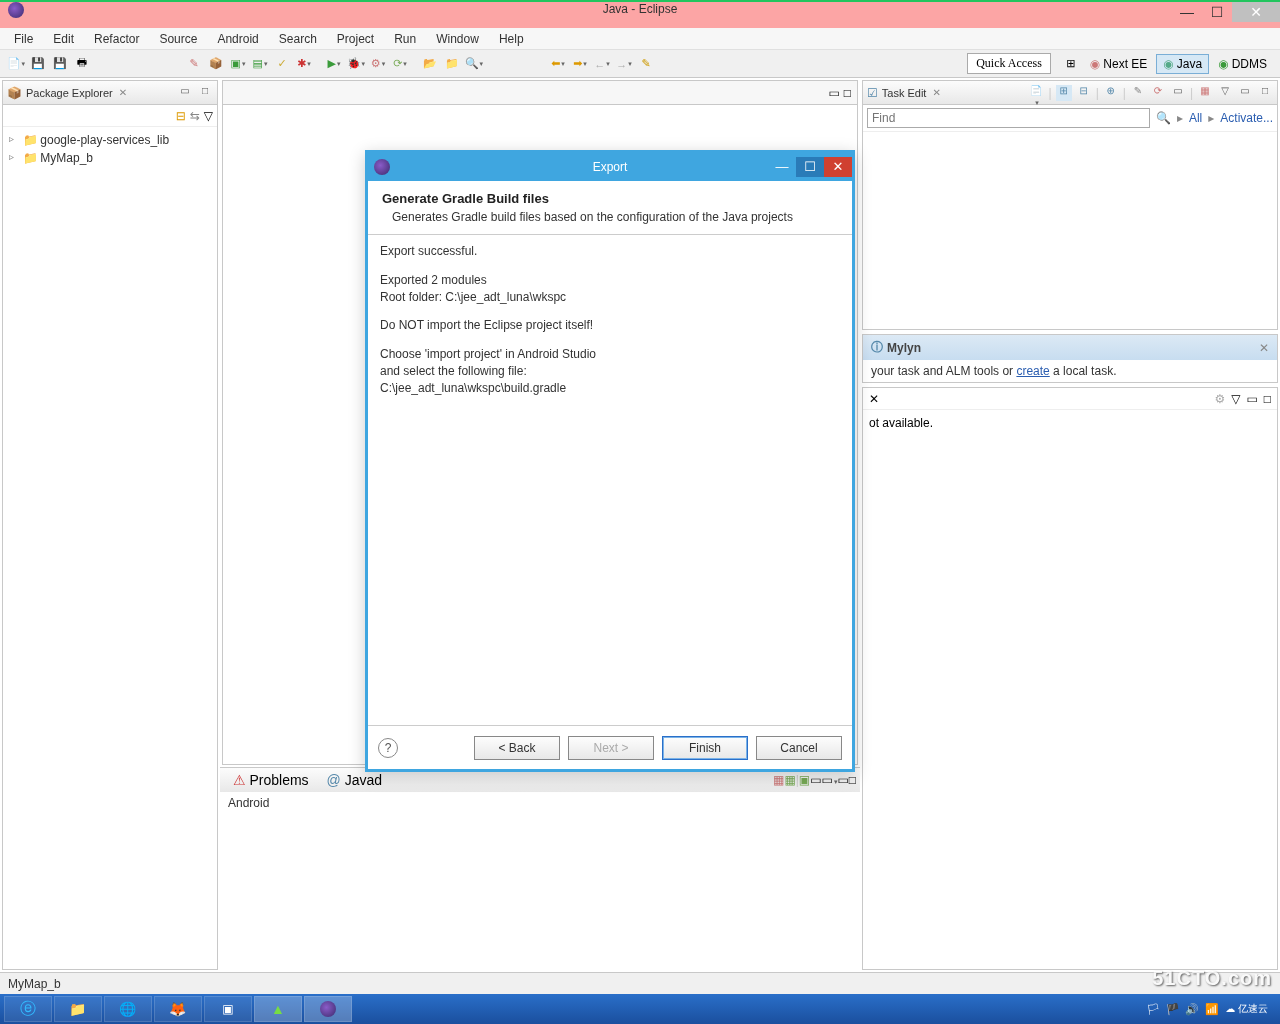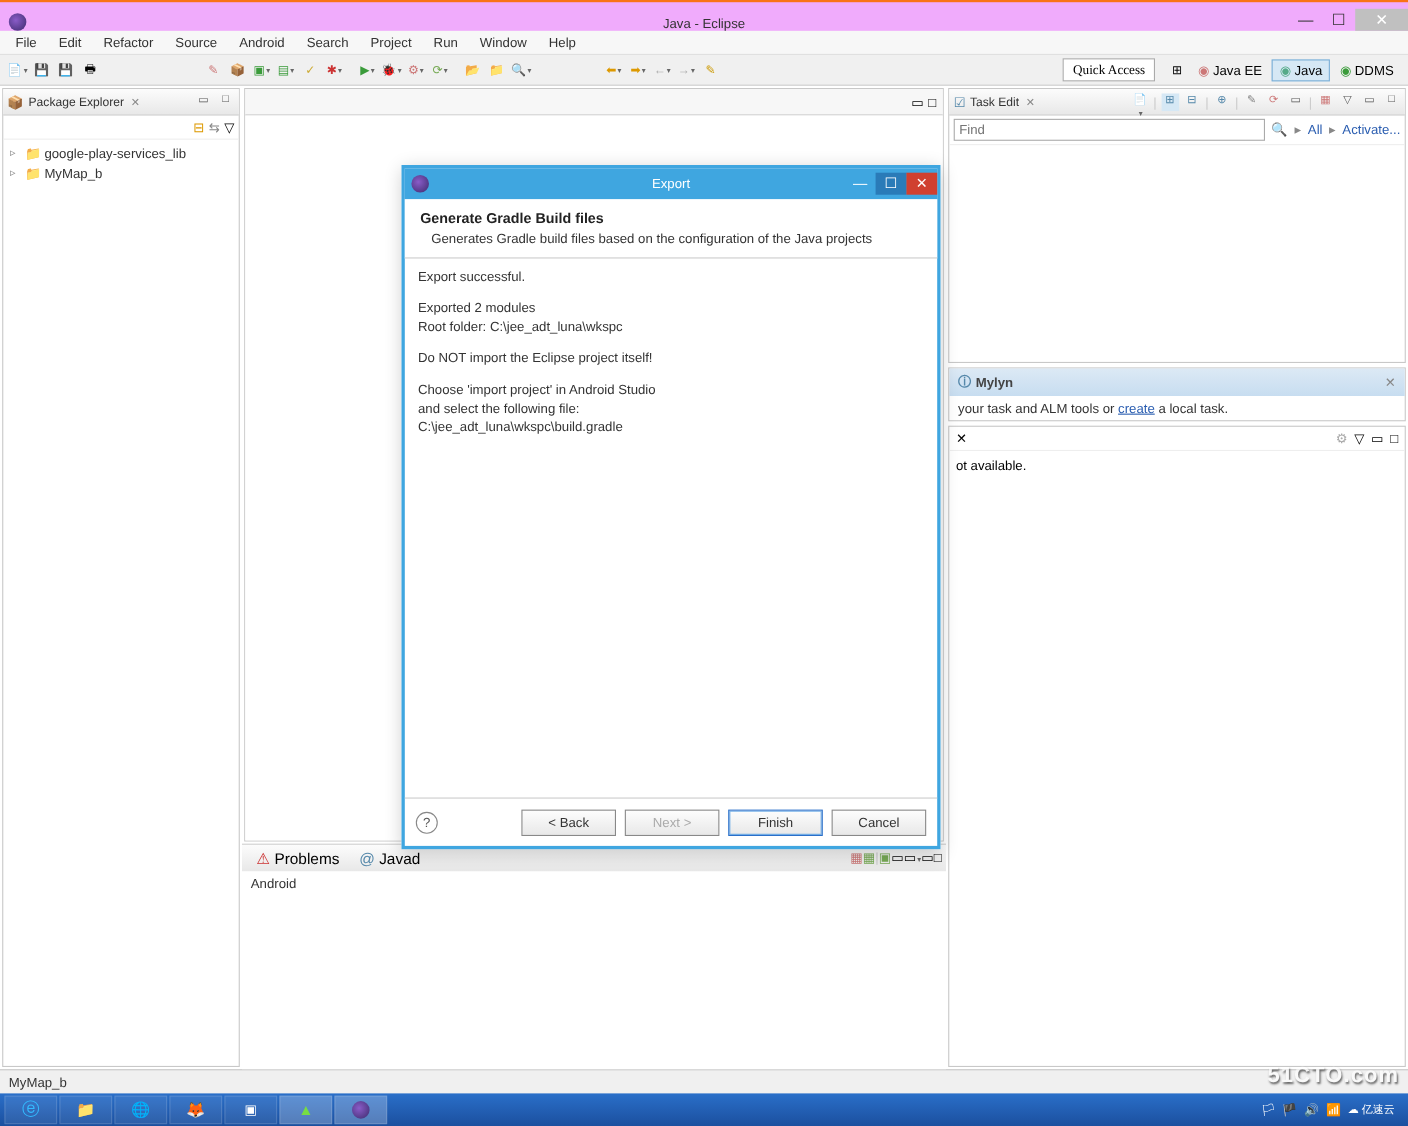--- a/index.html
+++ b/index.html
@@ -1,19 +1,19 @@
 <!DOCTYPE html>
 <html><head>
 <meta charset="utf-8">
 <style>
 * { box-sizing: border-box; margin: 0; padding: 0; font-family: "Segoe UI", Tahoma, sans-serif; }
 body { width: 1280px; height: 1024px; background: #f0f0f0; overflow: hidden; position: relative; font-size: 12px; }
 
 
-.titlebar { height: 28px; background: #f0abfc; border-top: 2px solid #f97316; display: flex; align-items: flex-end; justify-content: center; position: relative; color: #333; }
+.titlebar { height: 28px; background: #fca5a5; border-top: 2px solid #22c55e; display: flex; align-items: flex-start; justify-content: center; position: relative; color: #333; }
 .titlebar .app-icon { position: absolute; left: 8px; width: 16px; height: 16px; }
 .win-controls { position: absolute; right: 0; display: flex; }
 .win-controls div { width: 30px; height: 20px; display: flex; align-items: center; justify-content: center; font-size: 14px; color: #333; }
 .win-controls .close-win { background: #c0c0c0; color: #fff; width: 48px; }
 
 
 .menubar { height: 22px; background: #f7f7f7; border-bottom: 1px solid #e0e0e0; display: flex; align-items: center; padding: 0 4px; }
 .menubar span { padding: 2px 10px; color: #333; }
 
 
@@ -154,21 +154,21 @@
   <div class="tb-btn tb-drop" style="color:#d90">➡</div>
   <div class="tb-btn tb-drop" style="color:#aaa">←</div>
   <div class="tb-btn tb-drop" style="color:#aaa">→</div>
   <div class="tb-btn" style="color:#c90">✎</div>
 
   <div class="quick-access">Quick Access</div>
   <div style="width:6px"></div>
   <div class="tb-btn">⊞</div>
   <div class="persp-btn">
       <span style="color:#c77">◉</span>
-      <span>Java EE</span>
+      <span>Next EE</span>
     </div>
   <div class="persp-btn active">
       <span style="color:#5a8">◉</span>
       <span>Java</span>
     </div>
   <div class="persp-btn">
       <span style="color:#3a9b3a">◉</span>
       <span>DDMS</span>
     </div>
 </div>

